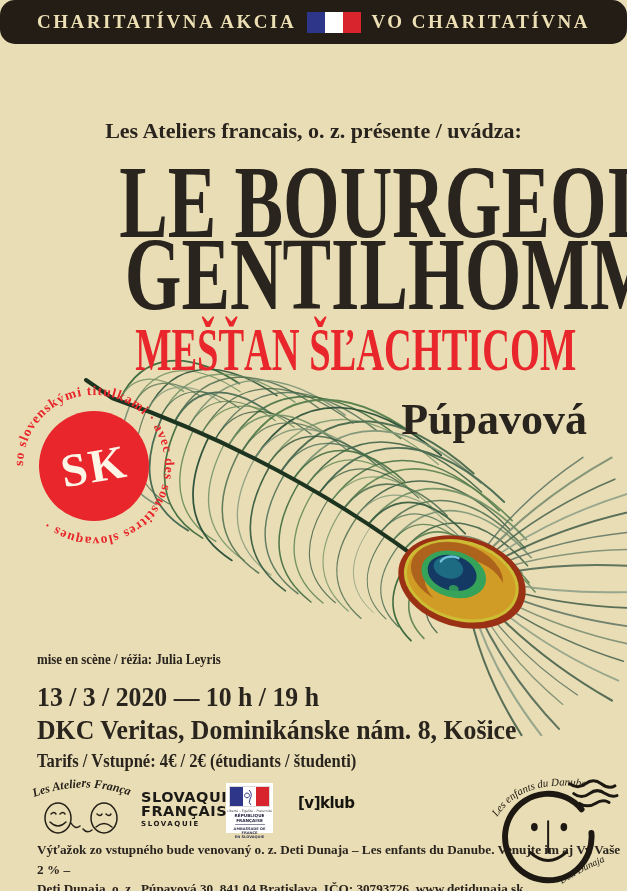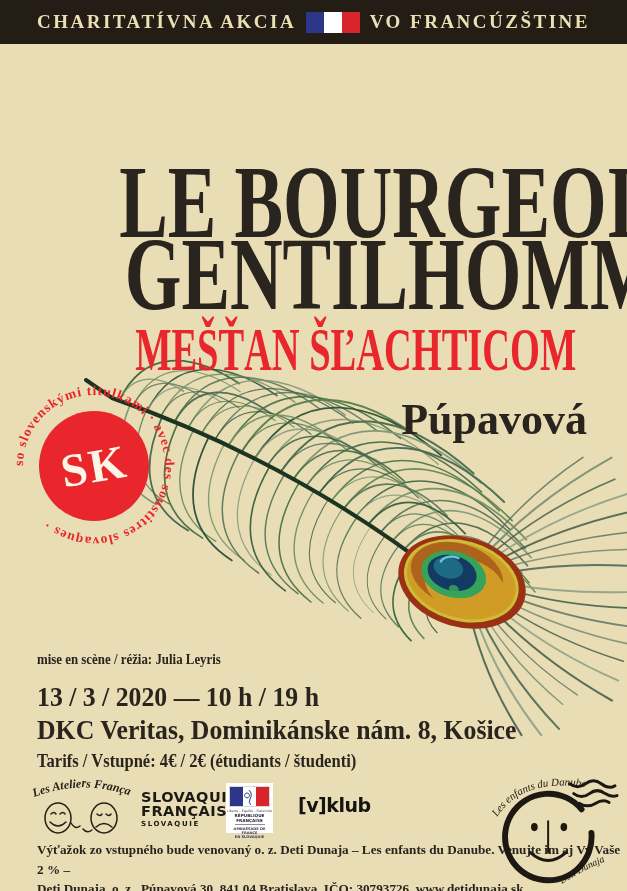--- a/index.html
+++ b/index.html
@@ -3,21 +3,21 @@
 <meta charset="utf-8">
 <style>
   :root{
     --bg:#e8ddb4; --banner-bg:#241d16; --banner-text:#ecdfb4;
     --ink:#2a241e; --red:#e8262b; --flag-blue:#2d3688; --flag-red:#d7242d;
   }
   html,body{margin:0;padding:0;background:#777;}
   .poster{position:relative;width:627px;height:891px;margin:0 auto;background:var(--bg);
     overflow:hidden;font-family:"Liberation Serif",serif;color:var(--ink);}
   .banner{position:absolute;top:0;left:0;right:0;height:44px;background:var(--banner-bg);
-    display:flex;align-items:center;justify-content:space-between;padding:0 37px;box-sizing:border-box;}
+    display:flex;align-items:center;justify-content:space-between;padding:0 37px;box-sizing:border-box;border-radius:15px;}
   .banner .btxt{color:var(--banner-text);font-size:19px;letter-spacing:2.5px;font-weight:bold;white-space:nowrap;}
   .flag{display:flex;width:54px;height:21px;flex:0 0 auto;}
   .flag div{flex:1;}
   .f-blue{background:var(--flag-blue);} .f-white{background:#ffffff;} .f-red{background:var(--flag-red);}
   .subtitle{position:absolute;top:52px;width:100%;text-align:center;font-size:20px;font-weight:bold;}
   .presenter{position:absolute;top:118px;width:100%;text-align:center;font-size:22px;font-weight:bold;}
   .title-line{position:absolute;width:100%;text-align:center;font-weight:bold;font-size:104px;
     line-height:104px;white-space:nowrap;color:var(--ink);}
   .title-line>span{display:inline-block;transform:scaleX(0.70);transform-origin:50% 50%;}
   #title1{top:150px;} #title2{top:222px;}
@@ -35,21 +35,21 @@
   .institut .slov{font-size:7px;letter-spacing:1.6px;margin-top:0;}
   .embassy{position:absolute;left:226px;top:783px;width:47px;height:50px;background:#ffffff;
     box-sizing:border-box;padding-top:3px;text-align:center;font-family:"DejaVu Sans",sans-serif;color:#23233f;}
   .emb-flag{display:flex;width:39px;height:19px;margin:0 auto;border:0.5px solid #d8d8d8;}
   .emb-flag div{flex:1;position:relative;}
   .emb-motto{font-size:3.2px;line-height:4px;margin-top:1.5px;color:#444;}
   .emb-name{font-size:4.2px;line-height:5px;font-weight:bold;}
   .emb-rule{width:30px;height:1px;background:#8a8aa0;margin:1.5px auto;}
   .emb-sub{font-size:3.6px;line-height:4.4px;font-weight:bold;color:#3a3a55;}
   .vklub{position:absolute;left:298px;top:794px;font-family:"DejaVu Sans",sans-serif;
-    font-weight:bold;font-size:19px;letter-spacing:-0.5px;color:#16140f;}
+    font-weight:bold;font-size:15px;letter-spacing:-0.5px;color:#16140f;}
   .footnote{position:absolute;left:37px;top:840px;font-size:13.2px;line-height:19.5px;font-weight:bold;color:var(--ink);}
   svg.abs{position:absolute;}
 </style>
 </head>
 <body>
 
 <div class="poster">
 
   <svg id="feather-svg" class="abs" style="left:0;top:0" width="627" height="891" viewBox="0 0 627 891">
       <path d="M119.3,400.6 C143.6,349.3 190.7,351.7 239.3,383.5" fill="none" stroke="#3f6b3e" stroke-width="1.93" opacity="0.98" stroke-linecap="round"></path>
@@ -161,24 +161,25 @@
       </g>
     </svg>
 
   <div class="banner">
     <span class="btxt">CHARITATÍVNA AKCIA</span>
     <span class="flag">
       <div class="f-blue"></div>
         <div class="f-white"></div>
         <div class="f-red"></div>
     </span>
-    <span class="btxt">VO FRANCÚZŠTINE</span>
-  </div>
-
-
+    <span class="btxt">VO CHARITATÍVNA</span>
+  </div>
+
+
+  <div class="presenter">Les Ateliers francais, o. z. présente / uvádza:</div>
 
   <div class="title-line" id="title1">
     <span>LE BOURGEOIS</span>
   </div>
   <div class="title-line" id="title2">
     <span>GENTILHOMME</span>
   </div>
   <div class="title-red">
     <span>MEŠŤAN ŠĽACHTICOM</span>
   </div>

